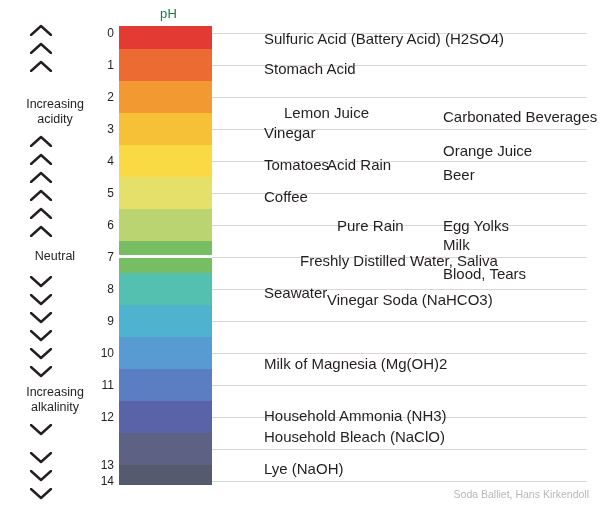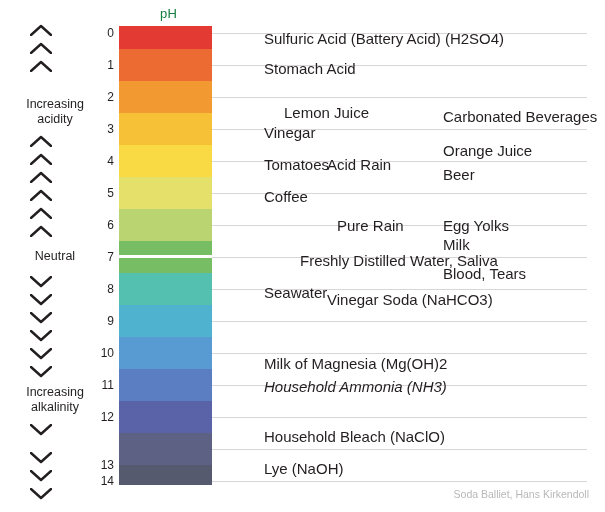--- a/index.html
+++ b/index.html
@@ -304,19 +304,19 @@
       <div class="substance" style="left: 443px; top: 165.8px;">Beer</div>
       <div class="substance" style="left: 264px; top: 188.2px;">Coffee</div>
       <div class="substance" style="left: 337px; top: 217px; text-align: center;">Pure Rain</div>
       <div class="substance" style="left: 443px; top: 217px;">Egg Yolks</div>
       <div class="substance" style="left: 443px; top: 236.2px;">Milk</div>
       <div class="substance" style="left: 264px; top: 252.2px; margin-left: 36px;">Freshly Distilled Water, Saliva</div>
       <div class="substance" style="left: 443px; top: 265px;">Blood, Tears</div>
       <div class="substance" style="left: 264px; top: 284.2px;">Seawater</div>
       <div class="substance" style="left: 327px; top: 290.6px;">Vinegar Soda (NaHCO3)</div>
       <div class="substance" style="left: 264px; top: 354.6px;">Milk of Magnesia (Mg(OH)2</div>
-      <div class="substance" style="left: 264px; top: 378px; font-style: italic;">Household Ammonia (NH3)</div>
+      <div class="substance" style="left: 264px; top: 407px;">Household Ammonia (NH3)</div>
       <div class="substance" style="left: 264px; top: 428.2px;">Household Bleach (NaClO)</div>
       <div class="substance" style="left: 264px; top: 460.2px;">Lye (NaOH)</div>
     </div>
 
   <div class="credit">Soda Balliet, Hans Kirkendoll</div>
 </div>
 
 </body></html>

